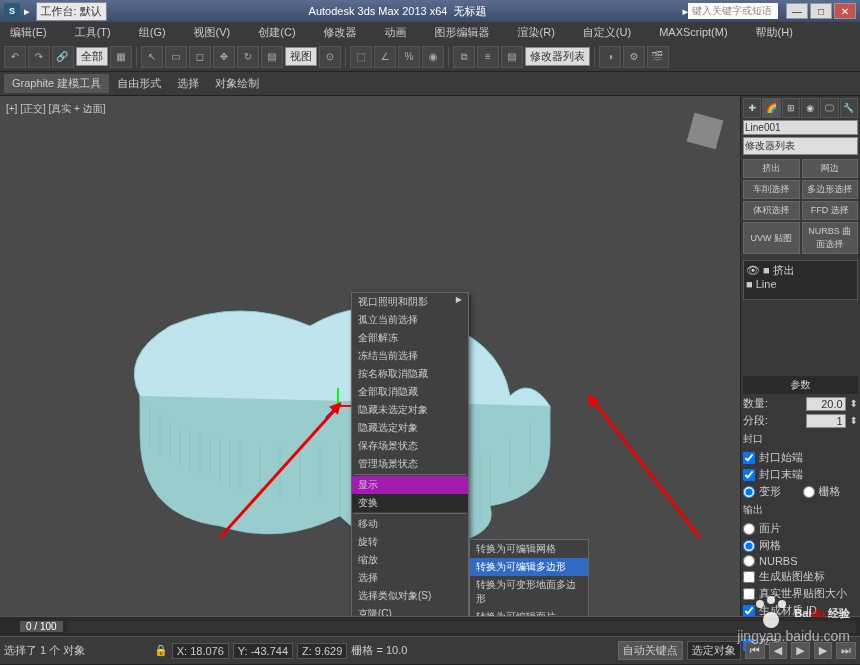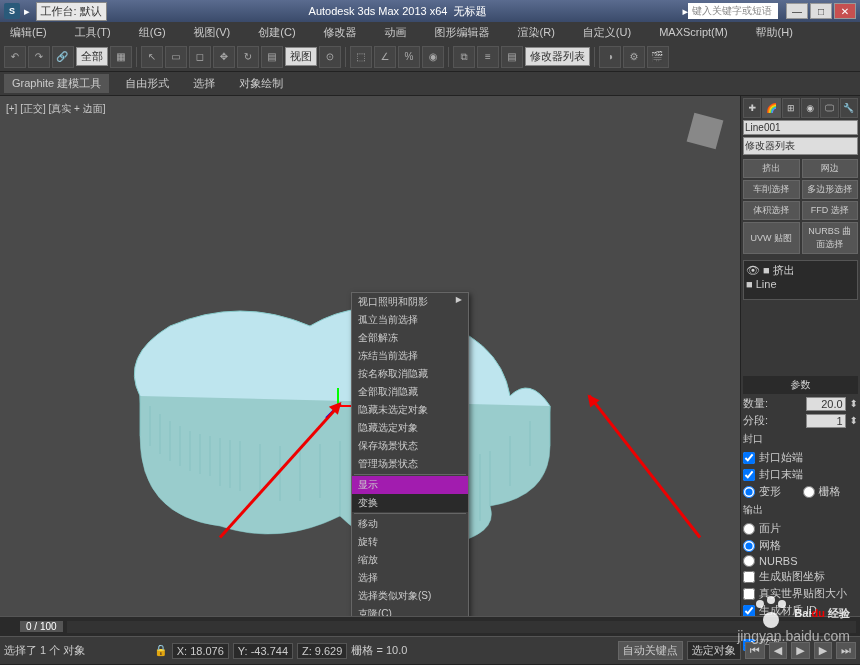--- a/index.html
+++ b/index.html
@@ -11,21 +11,21 @@
 .titlebar .search { background:#fff; color:#888; padding:1px 4px; width:90px; font-size:10px; }
 .titlebar .winbtns { display:flex; gap:2px; margin-left:8px; }
 .titlebar .winbtns span { width:22px; height:16px; background:#ddd; border:1px solid #999; display:flex; align-items:center; justify-content:center; color:#333; font-size:10px; }
 .titlebar .winbtns .close { background:#c75050; color:#fff; }
 .menubar { height:20px; background:#3a3a3a; display:flex; align-items:center; padding:0 4px; gap:16px; }
 .menubar span { padding:2px 6px; color:#ccc; font-size:11px; }
 .toolbar { height:30px; background:#3a3a3a; border-bottom:1px solid #222; display:flex; align-items:center; padding:0 4px; gap:2px; }
 .toolbar .btn { width:22px; height:22px; background:#444; border:1px solid #555; display:flex; align-items:center; justify-content:center; color:#aaa; font-size:10px; }
 .toolbar .sel { background:#ddd; color:#333; padding:1px 4px; border:1px solid #888; }
 .toolbar .sep { width:1px; height:20px; background:#555; margin:0 2px; }
-.ribbon { height:24px; background:#3a3a3a; border-bottom:1px solid #222; display:flex; align-items:center; padding:0 4px; gap:8px; }
+.ribbon { height:24px; background:#3a3a3a; border-bottom:1px solid #222; display:flex; align-items:center; padding:0 4px; }
 .ribbon span { padding:2px 8px; color:#ccc; font-size:11px; }
 .ribbon .active { background:#555; }
 .workspace { display:flex; height:520px; }
 .viewport { flex:1; background:#4a4a4a; position:relative; overflow:hidden; }
 .vp-label { position:absolute; top:6px; left:6px; color:#ccc; font-size:10px; }
 .viewcube { position:absolute; top:10px; right:10px; width:50px; height:50px; }
 .viewcube .cube { width:30px; height:30px; background:#888; transform:rotate(15deg); margin:10px; }
 .shape3d { position:absolute; top:180px; left:80px; width:500px; height:280px; }
 .shape3d svg { width:100%; height:100%; }
 .gizmo { position:absolute; top:290px; left:318px; width:40px; height:40px; }
@@ -204,20 +204,26 @@
         <div class="item" style="background: #a21caf;">显示</div>
         <div class="item" style="text-align: right; background: rgb(42, 42, 42);">变换</div>
         <div class="sep"></div>
         <div class="item">移动</div>
         <div class="item">旋转</div>
         <div class="item">缩放</div>
         <div class="item">选择</div>
         <div class="item">选择类似对象(S)</div>
         <div class="item">克隆(C)</div>
       </div>
+    <div class="ctx2" id="ctx-sub">
+        <div class="item">转换为可编辑网格</div>
+        <div class="item hl">转换为可编辑多边形</div>
+        <div class="item">转换为可变形地面多边形</div>
+        <div class="item">转换为可编辑面片</div>
+      </div>
   </div>
 
   <div class="panel">
     <div class="tabs">
       <span>✚</span>
       <span class="active">🌈</span>
       <span>⊞</span>
       <span>◉</span>
       <span>🖵</span>
       <span>🔧</span>

